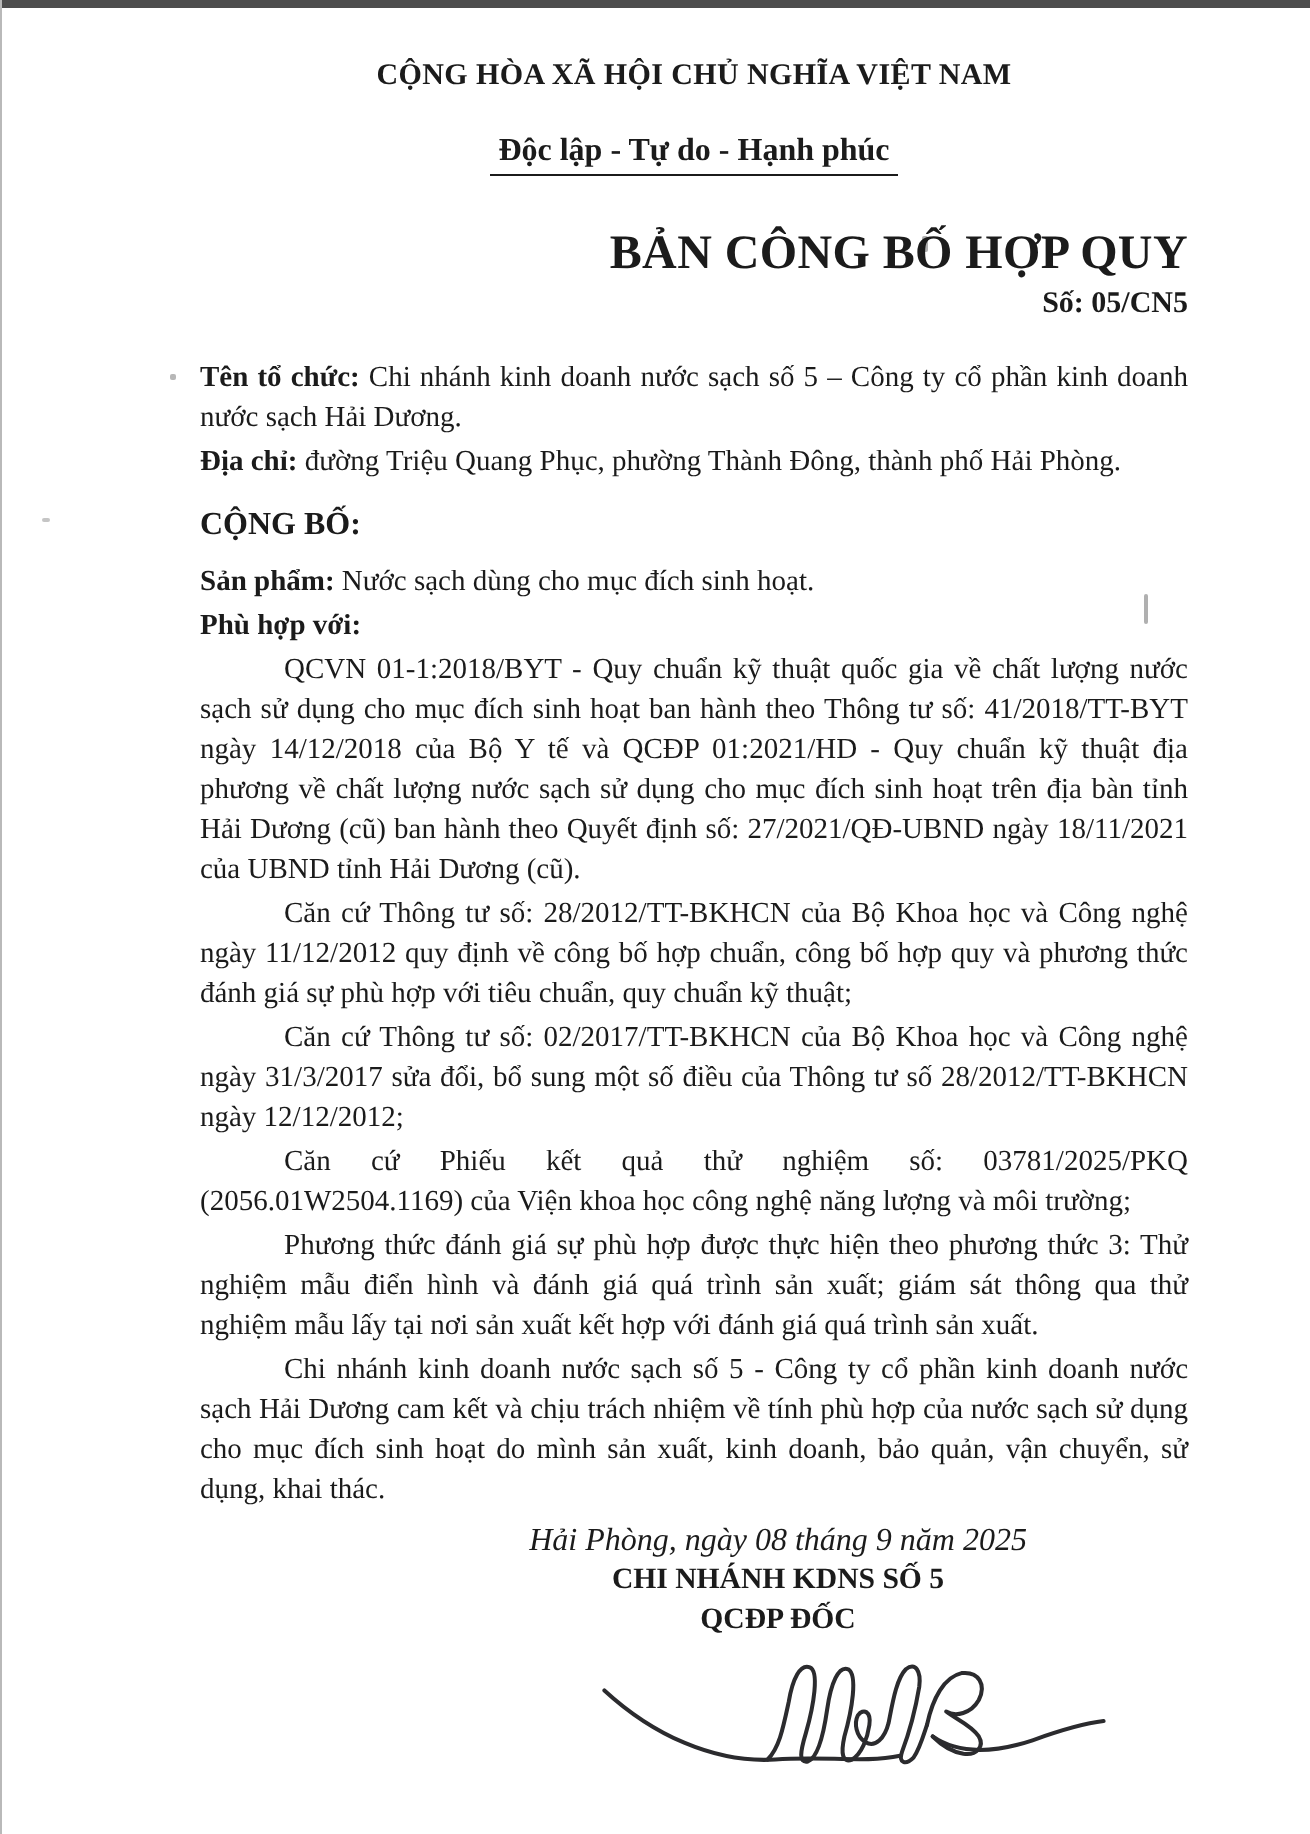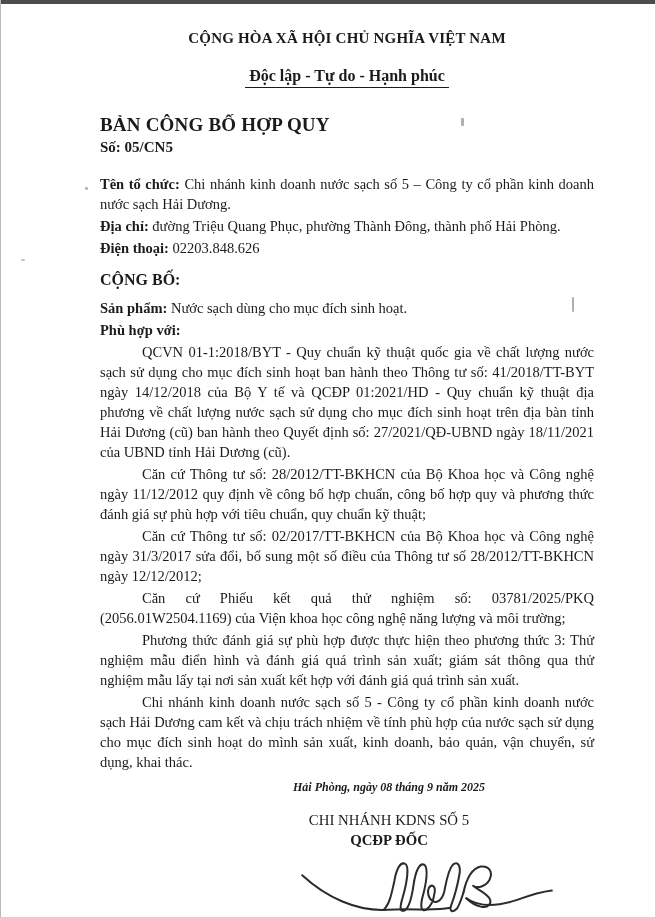--- a/index.html
+++ b/index.html
@@ -22,33 +22,33 @@
   .speck.s2{left:85px;top:187px;width:3px;height:3px;opacity:.5;}
   .speck.s3{left:21px;top:259px;width:4px;height:2px;opacity:.4;}
   .speck.s4{left:572px;top:297px;width:2px;height:15px;opacity:.55;}
 
   .content{position:absolute;left:100px;top:30px;width:494px;}
 
   .nat-line1{text-align:center;font-weight:bold;font-size:15px;letter-spacing:.2px;}
   .nat-line2{text-align:center;margin-top:20px;}
   .nat-line2 span{display:inline-block;font-weight:bold;font-size:16px;
     border-bottom:1.6px solid #1b1b1b;padding:0 4px 2px 4px;}
-  .doc-title{text-align:left;font-weight:bold;font-size:19px;margin-top:26px;letter-spacing:.2px;}
-  .doc-number{text-align:left;font-weight:bold;font-size:15px;margin-top:3px;}
+  .doc-title{text-align:right;font-weight:bold;font-size:24px;margin-top:26px;letter-spacing:.2px;}
+  .doc-number{text-align:right;font-weight:bold;font-size:15px;margin-top:3px;}
 
   .body-text{margin-top:18px;font-size:14.5px;line-height:20px;}
   .body-text p{margin:0 0 2px 0;text-align:justify;}
   p.indent{text-indent:42px;}
   .b{font-weight:bold;}
   .section-heading{text-align:center;font-weight:bold;font-size:16px;margin:12px 0 8px 0 !important;text-indent:0 !important;}
   .sub-heading{font-weight:bold;text-align:left !important;}
 
   .signoff{margin-left:auto;width:410px;text-align:center;margin-top:6px;}
-  .place-date{font-style:italic;font-weight:bold;font-size:12px;line-height:19px;}
-  .org-line{font-weight:normal;font-size:14.8px;line-height:19px;margin-top:14px;}
+  .place-date{font-style:italic;font-weight:normal;font-size:16px;line-height:19px;}
+  .org-line{font-weight:bold;font-size:14.8px;line-height:19px;margin-top:1px;}
   .title-line{font-weight:bold;font-size:14.8px;line-height:19px;margin-top:1px;}
   .signature-wrap{margin-top:6px;height:72px;position:relative;}
   .signature-wrap svg{position:absolute;left:108px;top:0;}
 </style>
 </head>
 <body>
 
 <div class="page">
 
   <div class="scan-top"></div>
@@ -68,21 +68,20 @@
 
     <div class="doc-title">BẢN CÔNG BỐ HỢP QUY</div>
     <div class="doc-number">Số: 05/CN5</div>
 
     <div class="body-text">
 
       <p><span class="b">Tên tổ chức:</span><span> Chi nhánh kinh doanh nước sạch số 5 – Công ty cổ phần kinh doanh nước sạch Hải Dương.</span></p>
 
       <p><span class="b">Địa chỉ:</span><span> đường Triệu Quang Phục, phường Thành Đông, thành phố Hải Phòng.</span></p>
 
-      <p><span class="b">Điện thoại:</span><span> 02203.848.626</span></p>
 
       <p class="section-heading">CỘNG BỐ:</p>
 
       <p><span class="b">Sản phẩm:</span><span> Nước sạch dùng cho mục đích sinh hoạt.</span></p>
 
       <p class="sub-heading">Phù hợp với:</p>
 
       <p class="indent">QCVN 01-1:2018/BYT - Quy chuẩn kỹ thuật quốc gia về chất lượng nước sạch sử dụng cho mục đích sinh hoạt ban hành theo Thông tư số: 41/2018/TT-BYT ngày 14/12/2018 của Bộ Y tế và QCĐP 01:2021/HD - Quy chuẩn kỹ thuật địa phương về chất lượng nước sạch sử dụng cho mục đích sinh hoạt trên địa bàn tỉnh Hải Dương (cũ) ban hành theo Quyết định số: 27/2021/QĐ-UBND ngày 18/11/2021 của UBND tỉnh Hải Dương (cũ).</p>
 
 

